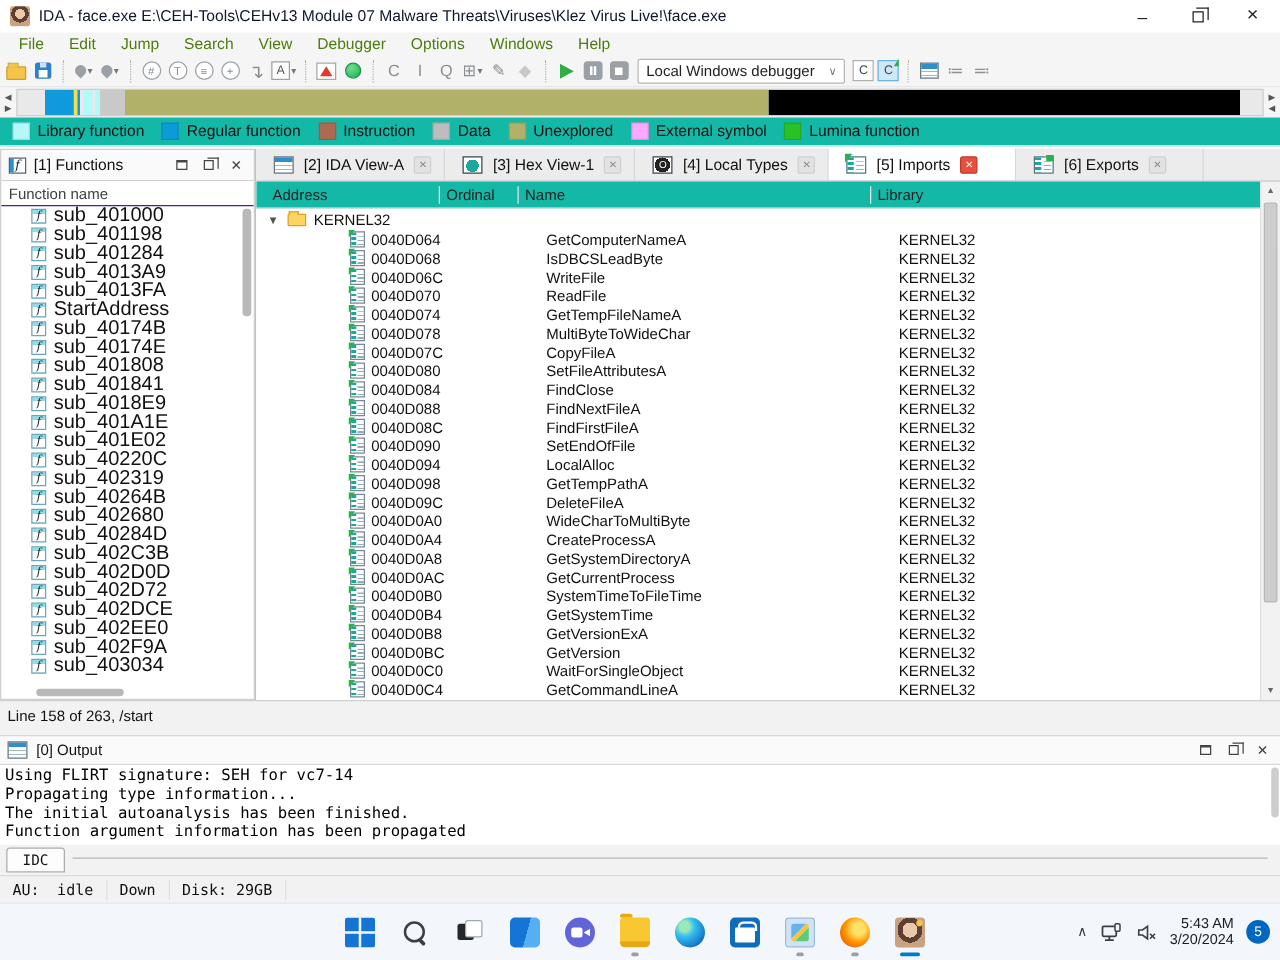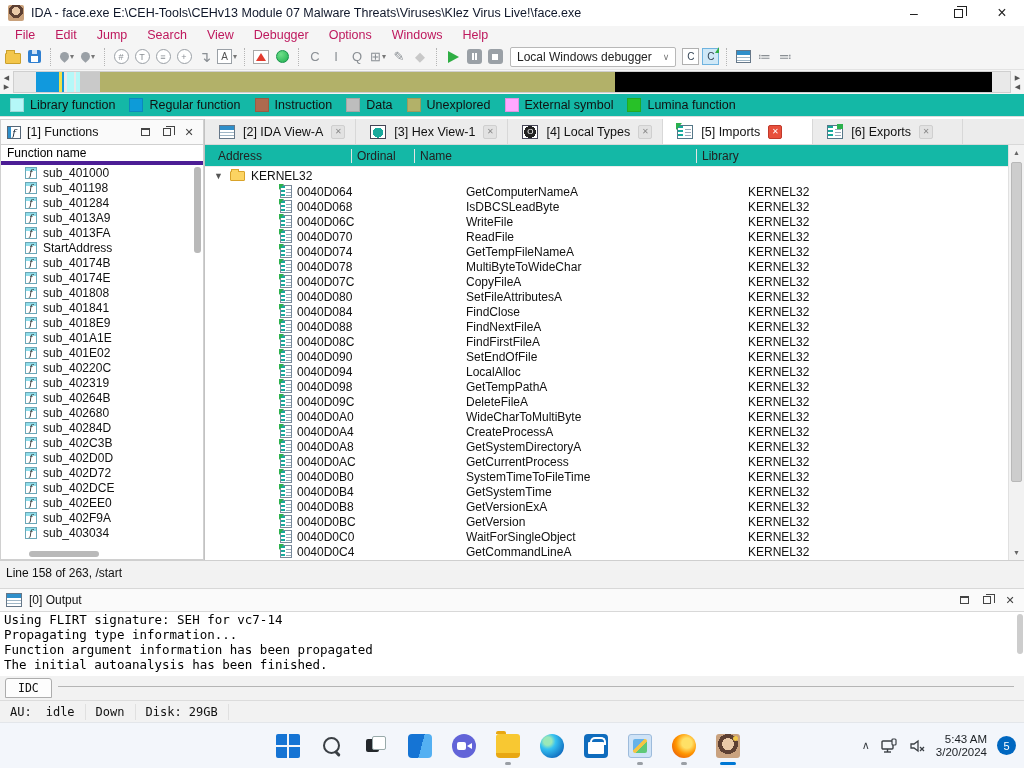--- a/index.html
+++ b/index.html
@@ -12,21 +12,21 @@
              background: radial-gradient(circle at 50% 38%, #e9c9a8 0 4px, #5d4033 4px 7px, #caa27c 7px); flex:0 0 auto; }
   .title-text { font-size:12.5px; color:#0f172a; white-space:nowrap; flex:1 1 auto; overflow:hidden; }
   .wbtns { display:flex; height:26px; }
   .wbtn { width:44px; display:flex; align-items:center; justify-content:center; font-size:14px; color:#222; }
   .g-restore { width:9px; height:9px; border:1px solid #222; position:relative; background:#fff; }
   .g-restore::before { content:''; position:absolute; top:-4px; left:2px; width:9px; height:9px;
                        border-top:1px solid #222; border-right:1px solid #222; }
 
   
   .menubar { height:18px; display:flex; align-items:center; background:#f5f5f5; padding-left:6px; gap:2px; }
-  .menu-item { padding:1px 9px; font-size:12.5px; color:#be185d; }
+  .menu-item { padding:1px 9px; font-size:12.5px; color:#4d7c0f; }
 
   
   .toolbar { height:26px; background:#f5f5f5; display:flex; align-items:center; padding-left:4px; gap:3px; border-bottom:1px solid #e3e3e3; }
   .tsep { border-left:1px dotted #b5b5b5; height:18px; margin:0 4px; }
   .tico { display:inline-flex; align-items:center; justify-content:center; height:20px; min-width:18px; color:#8a8f94; font-size:13px; }
   .ico-folder { width:16px; height:11px; background:#f3c64b; border:1px solid #caa02c; border-radius:1px; position:relative; margin-top:3px; }
   .ico-folder::before { content:''; position:absolute; top:-4px; left:0; width:7px; height:3px; background:#f3c64b; border:1px solid #caa02c; border-bottom:none; border-radius:1px 1px 0 0; }
   .ico-save { width:13px; height:13px; background:#2f7fd0; border-radius:2px; position:relative; }
   .ico-save::before { content:''; position:absolute; left:3px; top:6px; width:7px; height:6px; background:#fff; }
   .ico-save::after { content:''; position:absolute; left:4px; top:0; width:5px; height:4px; background:#cfe2f5; }
@@ -67,25 +67,25 @@
   .fpanel { width:205px; border-right:1px solid #c2c2c2; display:flex; flex-direction:column; background:#fff; }
   .fpanel-hdr { height:26px; background:#fafafa; border:1px solid #d0d0d0; display:flex; align-items:center; padding:0 6px; gap:6px; }
   .fn-hdr-ico { width:14px; height:13px; background:#fff; border:1px solid #567; position:relative; font-family:"DejaVu Serif", serif; font-style:italic; font-size:10px; color:#123; display:flex; align-items:center; justify-content:center; }
   .fn-hdr-ico::before { content:''; position:absolute; left:0; top:0; bottom:0; width:3px; background:#2f8fca; }
   .fpanel-title { flex:1; font-size:12.5px; }
   .pbtn { width:16px; height:16px; display:flex; align-items:center; justify-content:center; color:#444; font-size:11px; }
   .pb-max { width:9px; height:8px; border:1px solid #444; border-top-width:2px; }
   .pb-float { width:8px; height:8px; border:1px solid #444; position:relative; background:#fafafa; }
   .pb-float::before { content:''; position:absolute; top:-3px; left:2px; width:8px; height:8px; border-top:1px solid #444; border-right:1px solid #444; }
   .fpanel-body { flex:1; border:1px solid #d0d0d0; border-top:none; position:relative; overflow:hidden; background:#fff; }
-  .fn-colhdr { height:20px; display:flex; align-items:center; padding-left:6px; color:#000000; border-bottom:4px solid #4c1d95; }
+  .fn-colhdr { height:20px; display:flex; align-items:center; padding-left:6px; color:#404040; border-bottom:1px solid #4c1d95; }
   .fn-list { position:absolute; top:20px; bottom:12px; left:0; right:12px; overflow:hidden; }
   .fn-row { height:15px; display:flex; align-items:center; padding-left:24px; gap:6px; white-space:nowrap; }
   .fn-icon { width:12px; height:12px; flex:0 0 auto; border:1px solid #6aa7b8; background:linear-gradient(to bottom,#8fdde9 0 3px,#fff 3px 10px,#8fdde9 10px); font-family:"DejaVu Serif", serif; font-style:italic; font-size:9px; color:#222; display:flex; align-items:center; justify-content:center; line-height:10px; }
-  .fn-label { font-size:12px; }
+  .fn-label { font-size:16px; }
   .fn-vscroll { position:absolute; top:22px; right:2px; width:7px; height:86px; background:#b9b9b9; border-radius:3px; }
   .fn-hscroll { position:absolute; bottom:2px; left:28px; width:70px; height:6px; background:#b9b9b9; border-radius:3px; }
 
   
   .rpanel { flex:1; display:flex; flex-direction:column; background:#fff; min-width:0; }
   .vtabs { height:26px; background:#ececec; display:flex; align-items:stretch; border-bottom:1px solid #d8d8d8; }
   .vtab { display:flex; align-items:center; gap:8px; padding:0 10px 0 14px; border-right:1px solid #d8d8d8; background:#ececec; min-width:150px; }
   .vtab.active { background:#fff; }
   .vtab-label { font-size:12.5px; white-space:nowrap; }
   .vtab-close { width:14px; height:14px; display:flex; align-items:center; justify-content:center; font-size:8px; color:#888; background:#e2e2e2; border:1px solid #cfcfcf; border-radius:2px; }
@@ -112,21 +112,21 @@
   .tree-folder { width:15px; height:10px; background:#fcd462; border:1px solid #d9a32a; border-radius:1px; position:relative; }
   .tree-folder::before { content:''; position:absolute; top:-3px; left:0; width:6px; height:2px; background:#fcd462; border:1px solid #d9a32a; border-bottom:none; }
   .irows { position:absolute; top:39px; left:0; right:16px; bottom:0; overflow:hidden; }
   .irow { height:15px; display:flex; align-items:center; padding-left:75px; }
   .imp-icon { width:12px; height:13px; flex:0 0 auto; border:1px solid #789; position:relative;
       background: repeating-linear-gradient(to bottom, #18a99c 0 2px, #fff 2px 4px) 0 0/4px 100% no-repeat,
                   repeating-linear-gradient(to bottom, #9ab 0 1px, #fff 1px 3px) 5px 3px/5px 8px no-repeat, #fff; }
   .imp-icon::before { content:''; position:absolute; left:-2px; top:-2px; width:0; height:0; border-right:5px solid transparent; border-top:6px solid #2bb14c; }
   .c-addr { margin-left:5px; width:90px; }
   .c-ord { width:50px; }
-  .c-name { width:282px;margin-left:29px; }
+  .c-name { width:282px; }
   .c-lib { flex:1; }
 
   .vscroll { position:absolute; top:0; right:0; bottom:0; width:16px; background:#f2f2f2; border-left:1px solid #e0e0e0; }
   .vs-btn { height:15px; display:flex; align-items:center; justify-content:center; font-size:7px; color:#666; }
   .vs-btn.bottom { position:absolute; bottom:0; left:0; right:0; }
   .vs-thumb { position:absolute; top:17px; left:2px; right:2px; height:320px; background:#cdcdcd; border:1px solid #b8b8b8; border-radius:2px; }
 
   
   .statusline { position:absolute; top:560px; left:0; right:0; height:28px; background:#f2f2f2; border-top:1px solid #cfcfcf; display:flex; align-items:flex-start; padding:5px 0 0 6px; }
 
@@ -698,22 +698,22 @@
       <span class="pb-max"></span>
     </span>
   <span class="pbtn">
       <span class="pb-float"></span>
     </span>
   <span class="pbtn">✕</span>
 </div>
 <div class="console">
     <div class="out-line">Using FLIRT signature: SEH for vc7-14</div>
     <div class="out-line">Propagating type information...</div>
+    <div class="out-line">The initial autoanalysis has been finished.</div>
     <div class="out-line">Function argument information has been propagated</div>
-    <div class="out-line">The initial autoanalysis has been finished.</div>
   </div>
 <span class="con-scroll"></span>
 
 <div class="idcrow">
   <span class="idc-btn">IDC</span>
   <span class="cli-input"></span>
 </div>
 
 <div class="statusbar">
     <span class="sb-cell">AU:</span>

